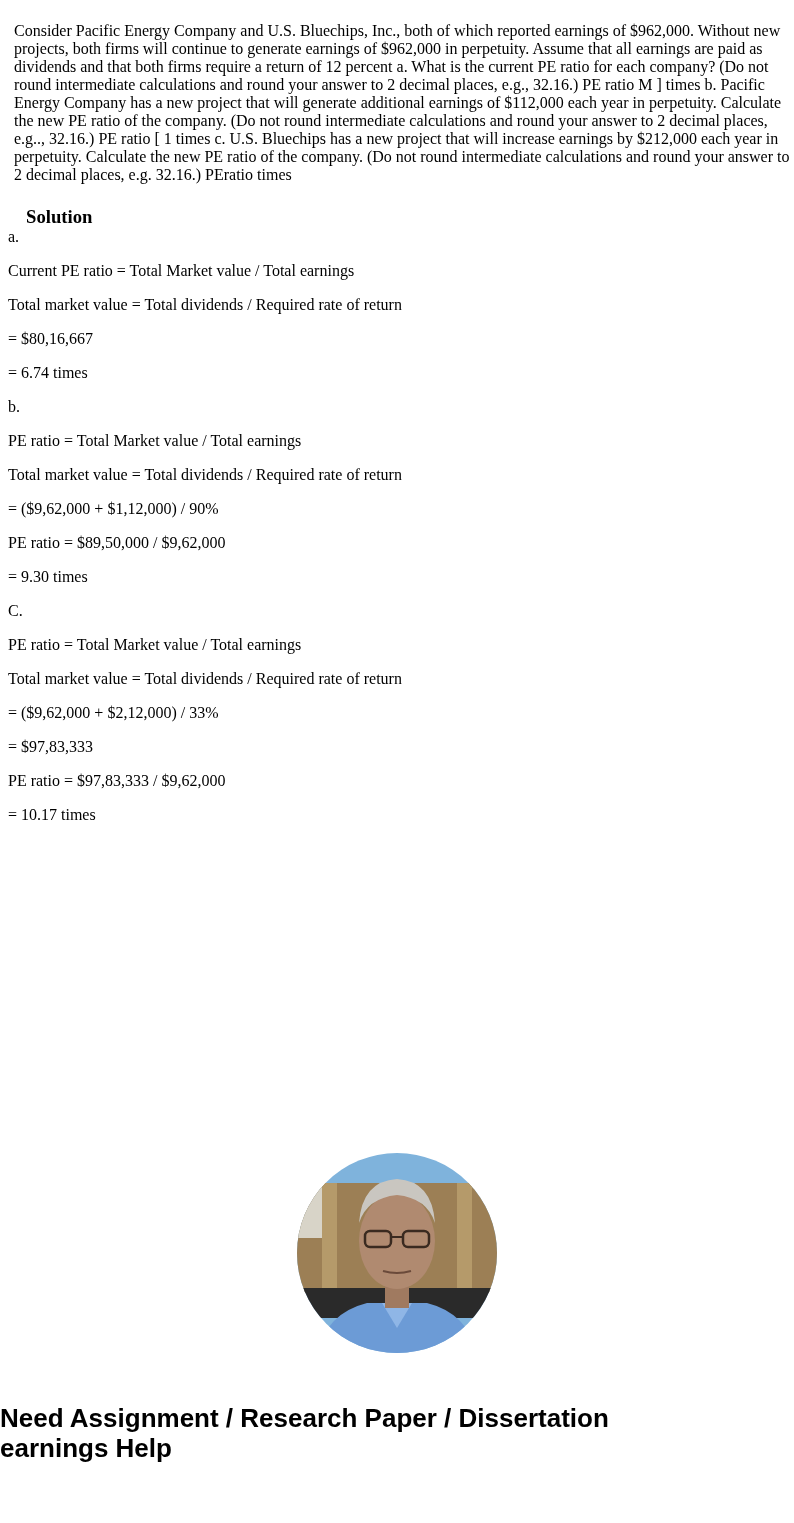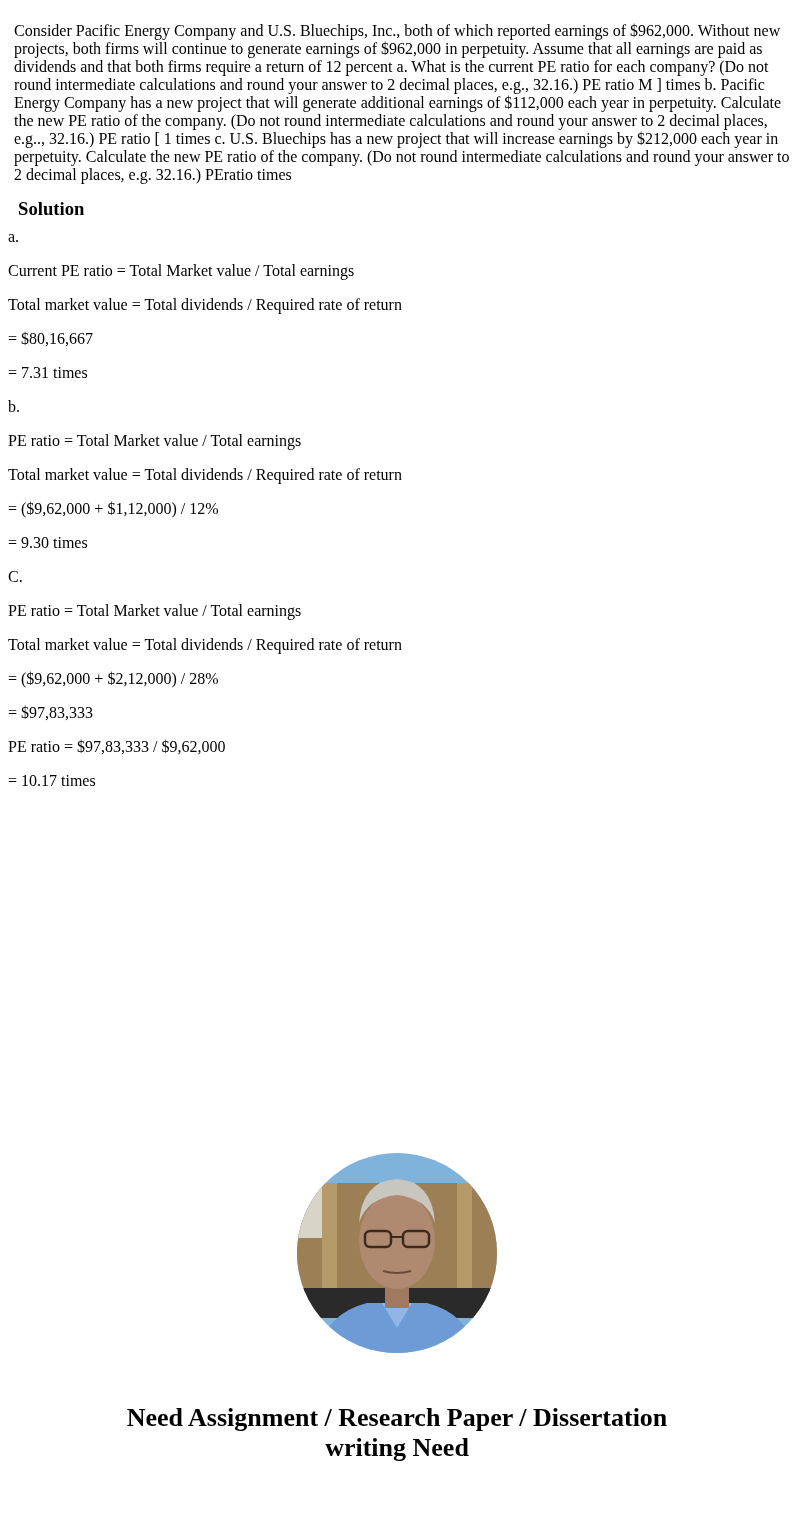--- a/index.html
+++ b/index.html
@@ -5,58 +5,59 @@
   html, body { margin: 0; padding: 0; background: #ffffff; }
   body {
     width: 794px; height: 1523px; position: relative; overflow: hidden;
     font-family: "Liberation Serif", serif; font-size: 16px; color: #000;
   }
   .question {
     position: absolute; left: 0; top: 8px; width: 778px;
     line-height: 18px; margin: 14px;
   }
   .solution-title {
-    position: absolute; left: 8px; top: 188px; margin: 10px;
+    position: absolute; left: 8px; top: 188px; margin: 18px;
     font-size: 18.7px; font-weight: bold; line-height: 22px;
   }
   .steps { position: absolute; left: 8px; top: 228px; width: 778px; }
   .step { margin: 0; height: 34px; line-height: 18px; }
   .avatar {
     position: absolute; left: 297px; top: 1153px; width: 200px; height: 200px;
     border-radius: 50%; overflow: hidden;
   }
   .footer {
-    position: absolute; left: 0; top: 1403px; width: 794px; text-align: center;
-    font-family: Liberation Serif, serif; font-weight: bold; font-size: 26px;
+    position: absolute; left: 0; top: 1403px; width: 794px; text-align: left;
+    font-family: Liberation Sans, sans-serif; font-weight: bold; font-size: 26px;
     line-height: 30px;
   }
   .footer div { margin: 0; }
 </style>
 </head>
 <body>
 
 <p class="question">Consider Pacific Energy Company and U.S. Bluechips, Inc., both of which reported earnings of $962,000. Without new projects, both firms will continue to generate earnings of $962,000 in perpetuity. Assume that all earnings are paid as dividends and that both firms require a return of 12 percent a. What is the current PE ratio for each company? (Do not round intermediate calculations and round your answer to 2 decimal places, e.g., 32.16.) PE ratio M ] times b. Pacific Energy Company has a new project that will generate additional earnings of $112,000 each year in perpetuity. Calculate the new PE ratio of the company. (Do not round intermediate calculations and round your answer to 2 decimal places, e.g.., 32.16.) PE ratio [ 1 times c. U.S. Bluechips has a new project that will increase earnings by $212,000 each year in perpetuity. Calculate the new PE ratio of the company. (Do not round intermediate calculations and round your answer to 2 decimal places, e.g. 32.16.) PEratio times</p>
 
 <h3 class="solution-title">Solution</h3>
 
 <div class="steps">
   <p class="step">a.</p>
   <p class="step">Current PE ratio = Total Market value / Total earnings</p>
   <p class="step">Total market value = Total dividends / Required rate of return</p>
   <p class="step">= $80,16,667</p>
-  <p class="step">= 7.31 times</p>
+  <p class="step">= 6.74 times</p>
   <p class="step">b.</p>
   <p class="step">PE ratio = Total Market value / Total earnings</p>
   <p class="step">Total market value = Total dividends / Required rate of return</p>
-  <p class="step">= ($9,62,000 + $1,12,000) / 12%</p>
+  <p class="step">= ($9,62,000 + $1,12,000) / 90%</p>
+  <p class="step">PE ratio = $89,50,000 / $9,62,000</p>
   <p class="step">= 9.30 times</p>
   <p class="step">C.</p>
   <p class="step">PE ratio = Total Market value / Total earnings</p>
   <p class="step">Total market value = Total dividends / Required rate of return</p>
-  <p class="step">= ($9,62,000 + $2,12,000) / 28%</p>
+  <p class="step">= ($9,62,000 + $2,12,000) / 33%</p>
   <p class="step">= $97,83,333</p>
   <p class="step">PE ratio = $97,83,333 / $9,62,000</p>
   <p class="step">= 10.17 times</p>
 </div>
 
 <div class="avatar">
   <svg width="200" height="200" viewBox="0 0 200 200">
     <rect width="200" height="200" fill="#7fb3dc"></rect>
     <rect x="0" y="30" width="200" height="110" fill="#9c7f55"></rect>
     <rect x="0" y="30" width="25" height="55" fill="#d8d4c8"></rect>
@@ -70,14 +71,14 @@
     <path d="M62 70 Q65 28 100 26 Q135 28 138 70 Q130 45 100 42 Q70 45 62 70 Z" fill="#c9c6c0"></path>
     <rect x="68" y="78" width="26" height="16" rx="5" fill="none" stroke="#3a2a20" stroke-width="2.5"></rect>
     <rect x="106" y="78" width="26" height="16" rx="5" fill="none" stroke="#3a2a20" stroke-width="2.5"></rect>
     <line x1="94" y1="84" x2="106" y2="84" stroke="#3a2a20" stroke-width="2"></line>
     <path d="M86 118 Q100 122 114 118" stroke="#6a4a3a" stroke-width="2" fill="none"></path>
   </svg>
 </div>
 
 <div class="footer">
   <div>Need Assignment / Research Paper / Dissertation</div>
-  <div>writing Need</div>
+  <div>earnings Help</div>
 </div>
 
 </body></html>

